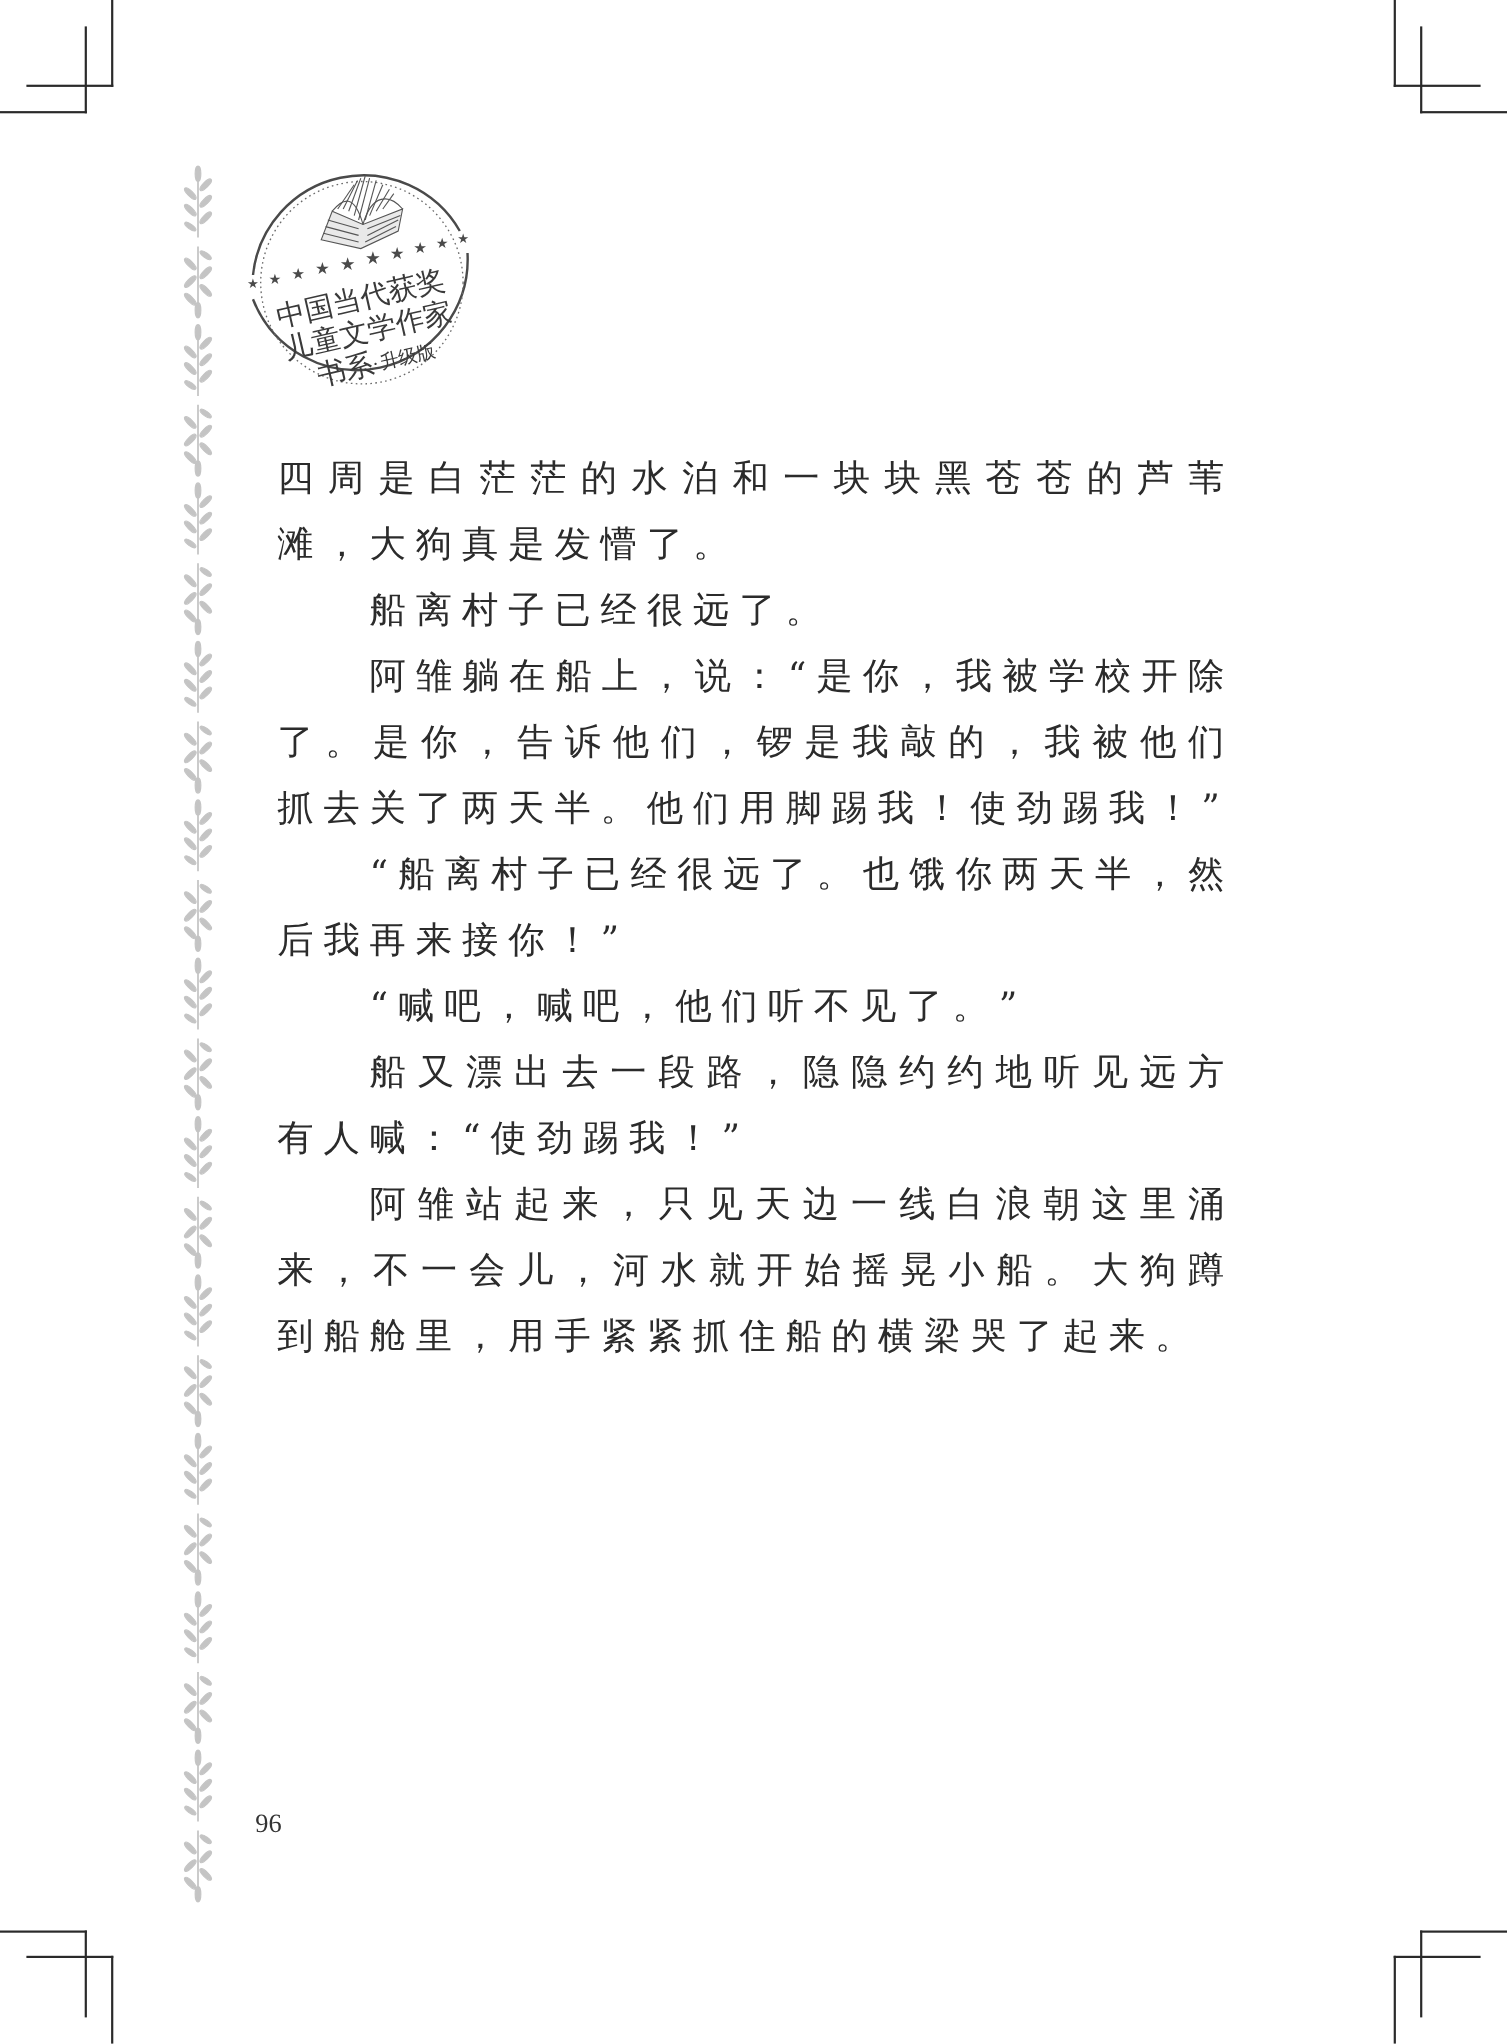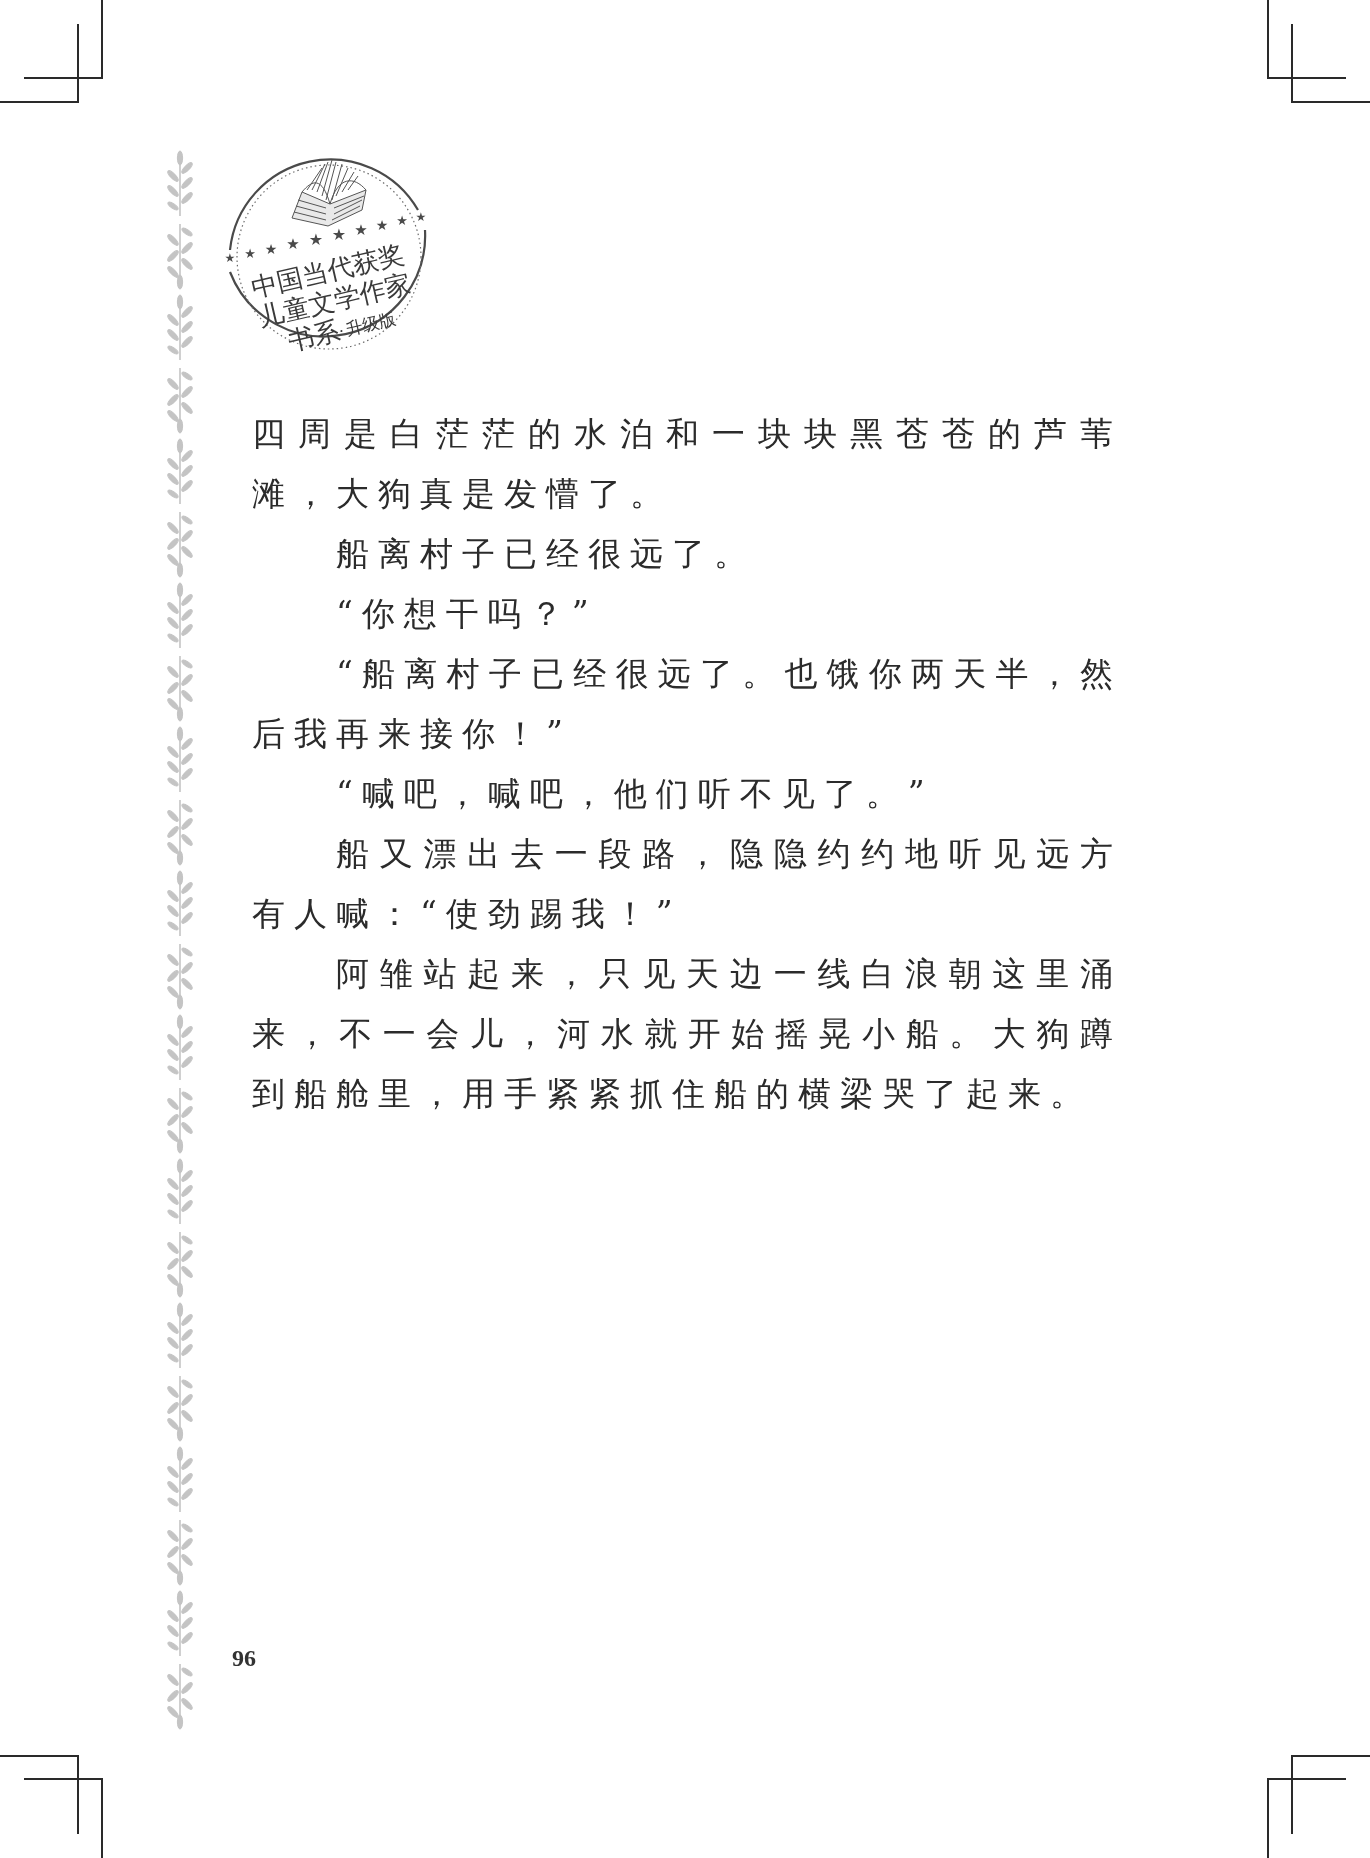--- a/index.html
+++ b/index.html
@@ -26,21 +26,20 @@
   .para { margin: 0; padding: 0; text-align: justify; text-align-last: left; white-space: pre-wrap; }
   .para.indent { text-indent: 84px; }
 
   .page-number {
     position: absolute;
     left: 232px;
     top: 1645px;
     font-family: "Liberation Serif", "DejaVu Serif", serif;
     font-size: 24px;
     color: #333333;
-    font-weight: bold;
   }
 </style>
 </head>
 <body>
 
 <div class="crop v" style="left:101px; top:0; height:79px;"></div>
 <div class="crop h" style="left:24px; top:77px; width:79px;"></div>
 <div class="crop v" style="left:77px; top:24px; height:79px;"></div>
 <div class="crop h" style="left:0; top:101px; width:79px;"></div>
 
@@ -152,20 +151,20 @@
     <text x="110" y="160" font-size="26">儿童文学作家</text>
     <text x="82" y="190" font-size="26">书系</text>
     <text x="110" y="188" font-size="16">·</text>
     <text x="140" y="188" font-size="17">升级版</text>
   </g>
 </svg>
 
 <div class="body-text">
   <p class="para">四周是白茫茫的水泊和一块块黑苍苍的芦苇滩，大狗真是发懵了。</p>
   <p class="para indent">船离村子已经很远了。</p>
-  <p class="para indent">“你想干吗？”</p>
+  <p class="para indent">阿雏躺在船上，说：“是你，我被学校开除了。是你，告诉他们，锣是我敲的，我被他们抓去关了两天半。他们用脚踢我！使劲踢我！”</p>
   <p class="para indent">“船离村子已经很远了。也饿你两天半，然后我再来接你！”</p>
   <p class="para indent">“喊吧，喊吧，他们听不见了。”</p>
   <p class="para indent">船又漂出去一段路，隐隐约约地听见远方有人喊：“使劲踢我！”</p>
   <p class="para indent">阿雏站起来，只见天边一线白浪朝这里涌来，不一会儿，河水就开始摇晃小船。大狗蹲到船舱里，用手紧紧抓住船的横梁哭了起来。</p>
 </div>
 
 <div class="page-number">96</div>
 
 </body></html>

